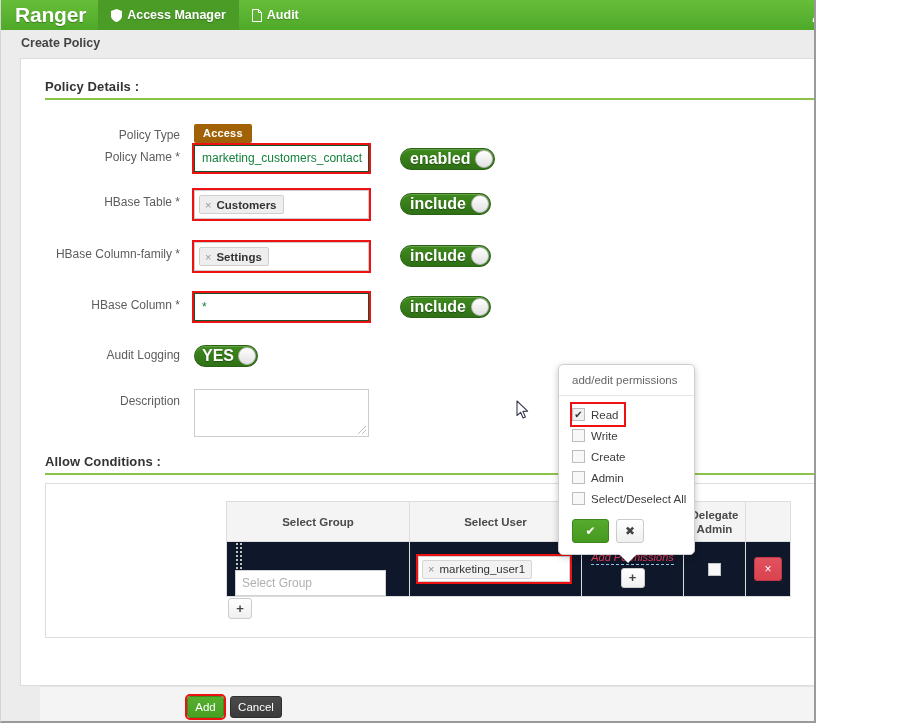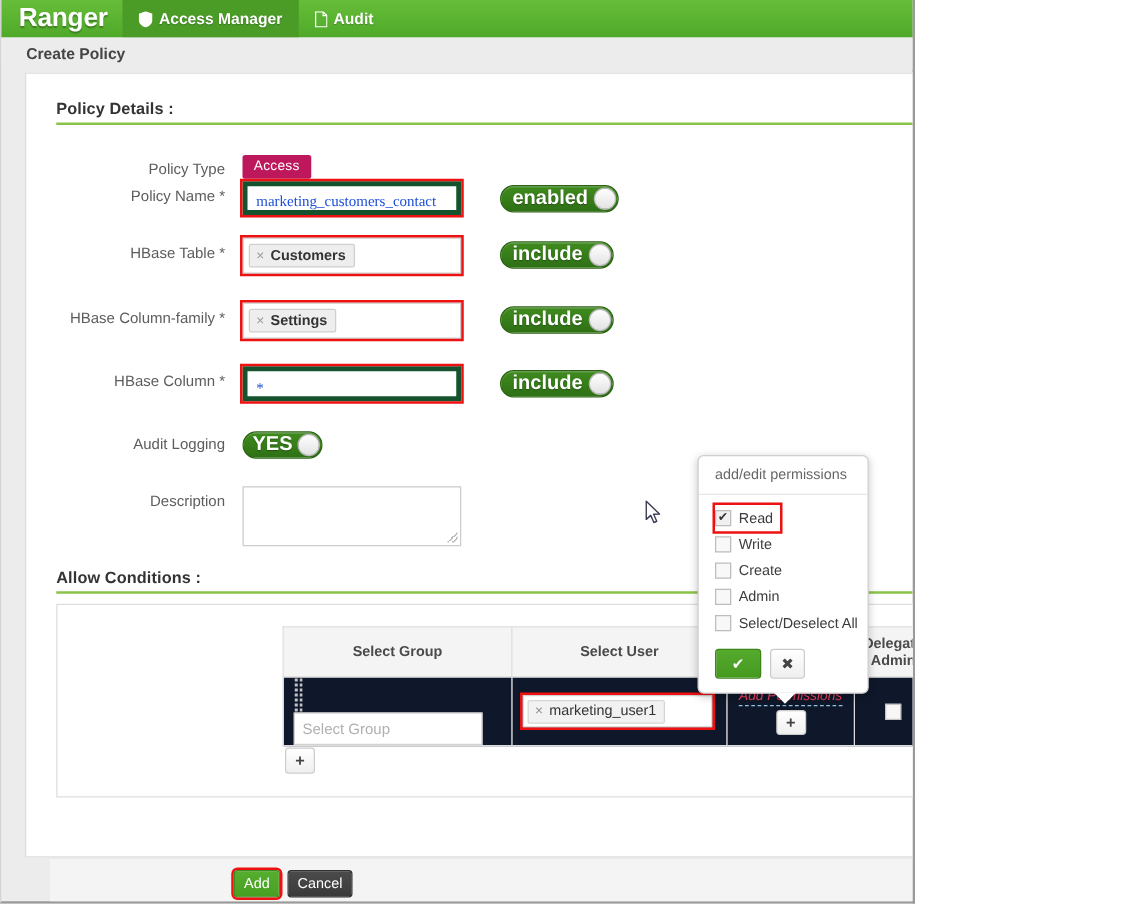--- a/index.html
+++ b/index.html
@@ -7,21 +7,21 @@
     margin: 0; padding: 0;
     width: 902px; height: 723px;
     overflow: hidden;
     font-family: "Liberation Sans", sans-serif;
     background: #ffffff;
   }
 
   
   #frame {
     position: relative;
-    width: 732px; height: 723px;
+    width: 816px; height: 723px;
     background: #ececec;
     border-right: 2px solid #9a9a9a;
     border-bottom: 2px solid #9a9a9a;
     border-left: 1px solid #d4d4d4;
     overflow: hidden;
   }
 
   
   #topbar {
     position: absolute; left: 0; top: 0;
@@ -116,26 +116,26 @@
 
   
   .redbox {
     outline: 2px solid #ee1111;
     outline-offset: 0px;
   }
 
   
   .txtinput {
     width: 175px; height: 27px;
-    border: 4px solid #14532d;
+    border: 1px solid #14532d;
     background: #fff;
-    font-size: 12px; color: #1d4ed8;
+    font-size: 12px; color: #15803d;
     padding: 0 7px;
     line-height: 25px;
-    font-family: Liberation Serif, serif;
+    font-family: Liberation Sans, sans-serif;
     white-space: nowrap; overflow: hidden;
   }
   .txtinput.tall { height: 28px; line-height: 26px; }
 
   
   .tokenbox {
     width: 175px; height: 29px;
     border: 1px solid #cccccc;
     background: #fff;
     display: flex; align-items: center;
@@ -147,23 +147,23 @@
     background: #eeeeee;
     border: 1px solid #cfcfcf;
     border-radius: 2px;
     font-size: 11.5px; font-weight: bold; color: #333;
   }
   .token .x { color: #999; font-size: 11px; font-weight: normal; cursor: pointer; }
 
   
   .badge-access {
     display: inline-block;
-    background: #be185d;
+    background: #a16207;
     color: #ffffff;
-    font-size: 11px; font-weight: normal;
+    font-size: 11px; font-weight: bold;
     padding: 3px 9px 4px;
     border-radius: 2px;
     letter-spacing: .2px;
   }
 
   
   .toggle {
     position: relative;
     height: 22px;
     border-radius: 11px;

